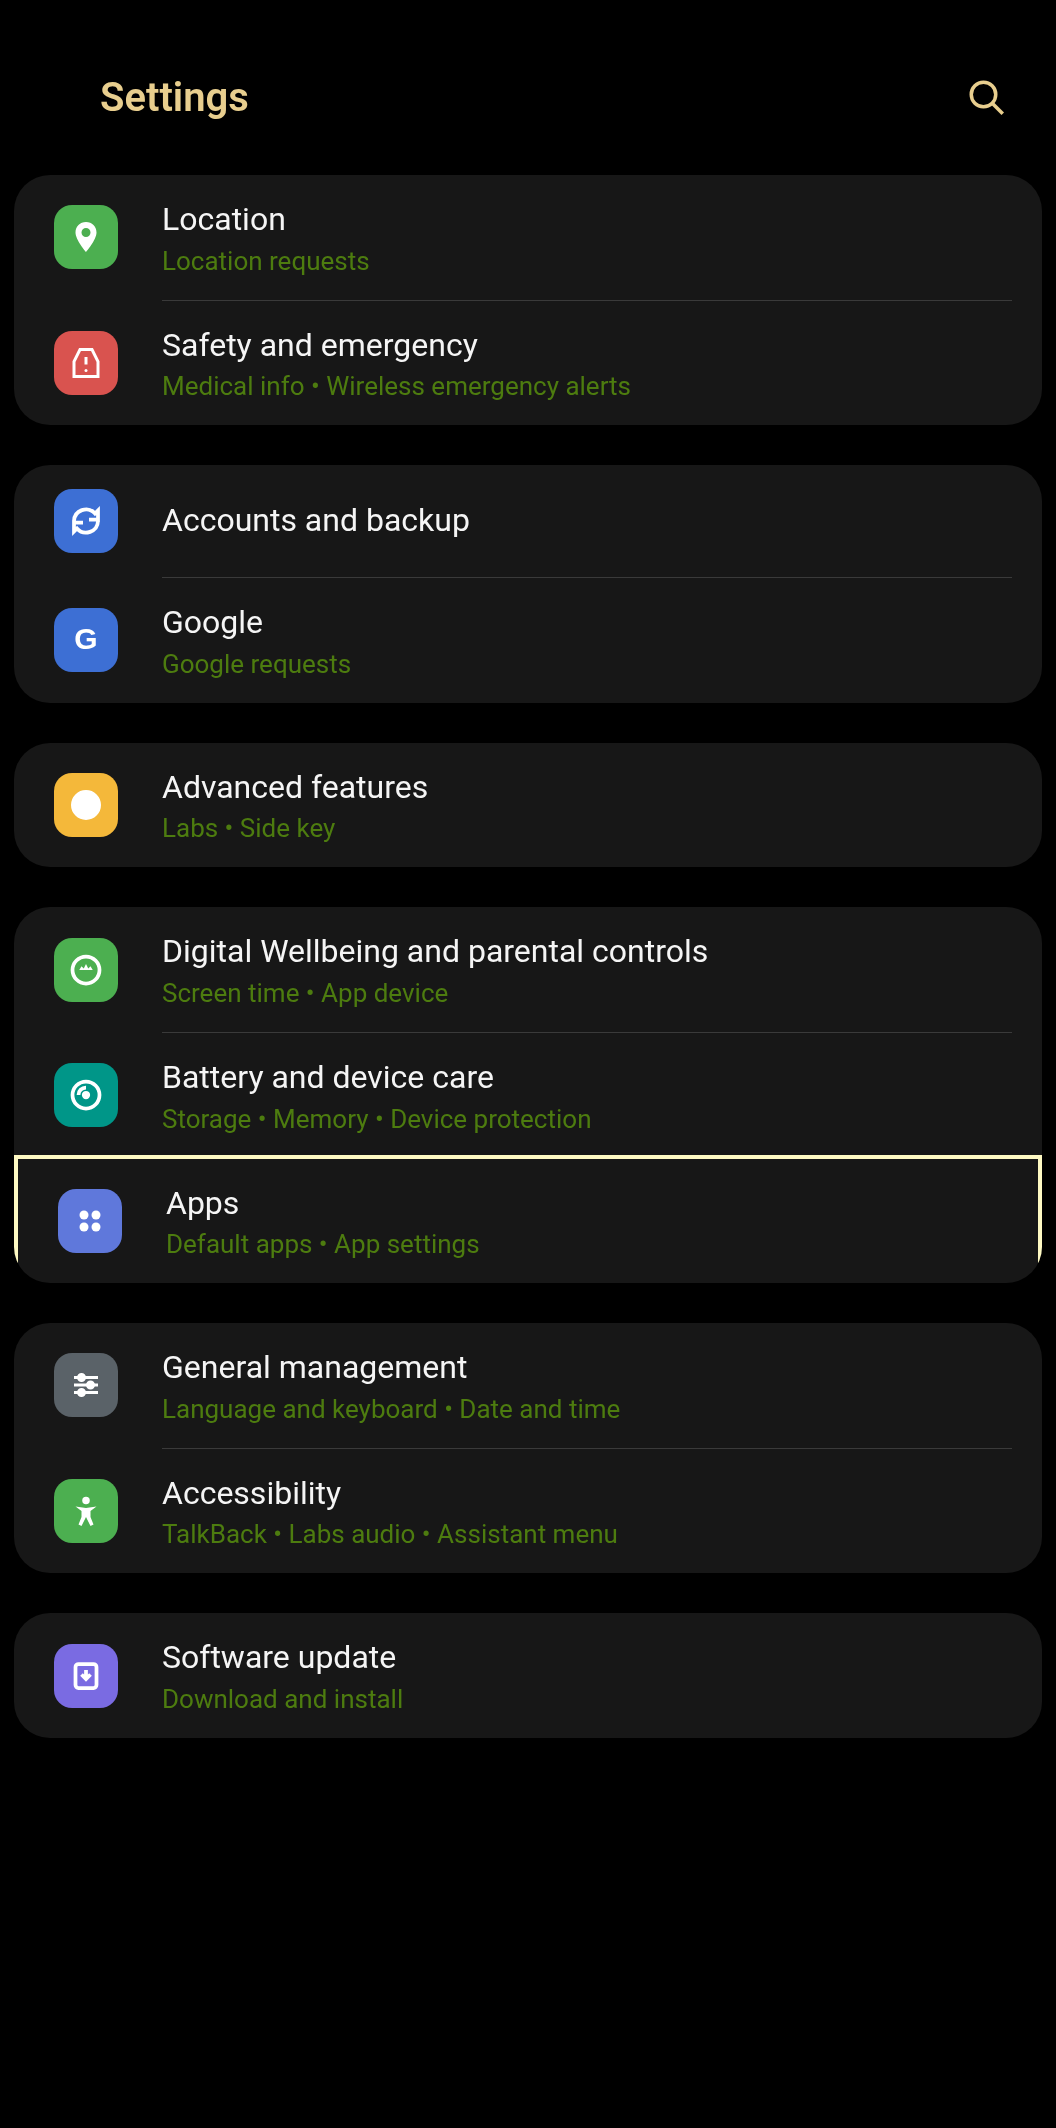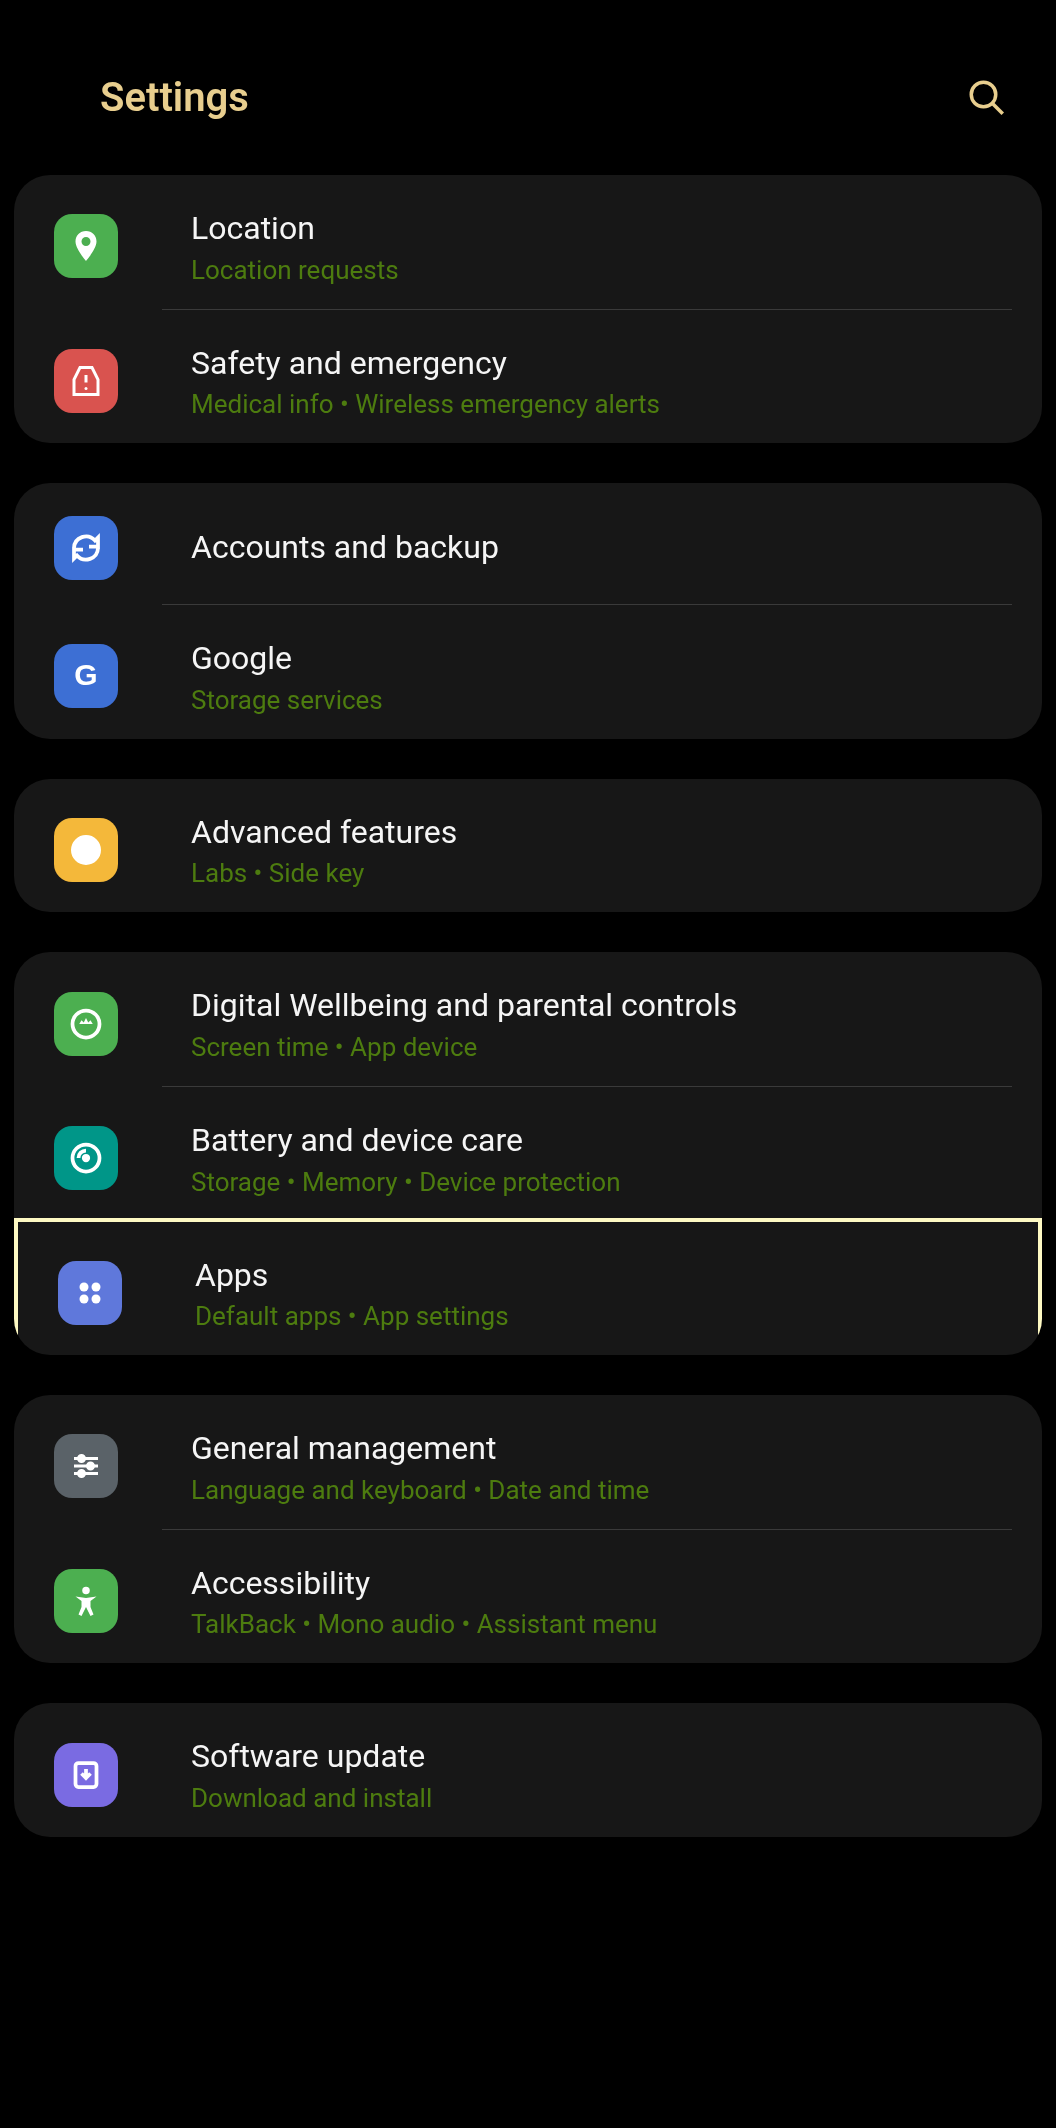--- a/index.html
+++ b/index.html
@@ -31,24 +31,23 @@
   .search-icon svg { stroke: #e8ce8e; }
   .group {
     background: #171717;
     border-radius: 36px;
     margin: 0 14px 40px 14px;
     overflow: hidden;
   }
   .item {
     display: flex;
     align-items: center;
-    padding: 33px 30px 24px 40px;
+    padding: 24px 30px 24px 40px;
     cursor: pointer;
     position: relative;
-    gap: 29px;
   }
   .item-icon {
     width: 64px;
     height: 64px;
     border-radius: 18px;
     display: flex;
     align-items: center;
     justify-content: center;
     flex-shrink: 0;
     margin-right: 44px;
@@ -139,21 +138,21 @@
       </div>
       <div class="divider"></div>
       <div class="item">
         <div class="item-icon bg-blue">
           <svg width="36" height="36" viewBox="0 0 24 24" fill="#fff">
             <text x="12" y="18" font-size="20" font-weight="700" text-anchor="middle" font-family="Arial">G</text>
           </svg>
         </div>
         <div class="item-content">
           <div class="item-title">Google</div>
-          <div class="item-subtitle">Storage services</div>
+          <div class="item-subtitle">Google requests</div>
         </div>
       </div>
     </div>
     <div class="group">
       <div class="item">
         <div class="item-icon bg-orange">
           <svg width="36" height="36" viewBox="0 0 24 24" fill="#fff">
             <path d="M12 2a10 10 0 100 20 10 10 0 000-20zm0 3a7 7 0 00-6.3 4H11v2H5.1A7 7 0 0012 19a7 7 0 100-14zm-1 4h2v2h2v2h-2v2h-2v-2H9v-2h2V9z"></path>
           </svg>
         </div>
@@ -226,21 +225,21 @@
       <div class="divider"></div>
       <div class="item">
         <div class="item-icon bg-green">
           <svg width="36" height="36" viewBox="0 0 24 24" fill="#fff">
             <circle cx="12" cy="5" r="2.5"></circle>
             <path d="M5 9l7 1 7-1-4 3v4l2 5-2 1-3-6-3 6-2-1 2-5v-4z"></path>
           </svg>
         </div>
         <div class="item-content">
           <div class="item-title">Accessibility</div>
-          <div class="item-subtitle">TalkBack  •  Mono audio  •  Assistant menu</div>
+          <div class="item-subtitle">TalkBack  •  Labs audio  •  Assistant menu</div>
         </div>
       </div>
     </div>
     <div class="group">
       <div class="item">
         <div class="item-icon bg-purple">
           <svg width="36" height="36" viewBox="0 0 24 24" fill="none" stroke="#fff" stroke-width="2.5">
             <rect x="5" y="4" width="14" height="16" rx="2"></rect>
             <path d="M12 8v6m-3-3l3 3 3-3"></path>
           </svg>

